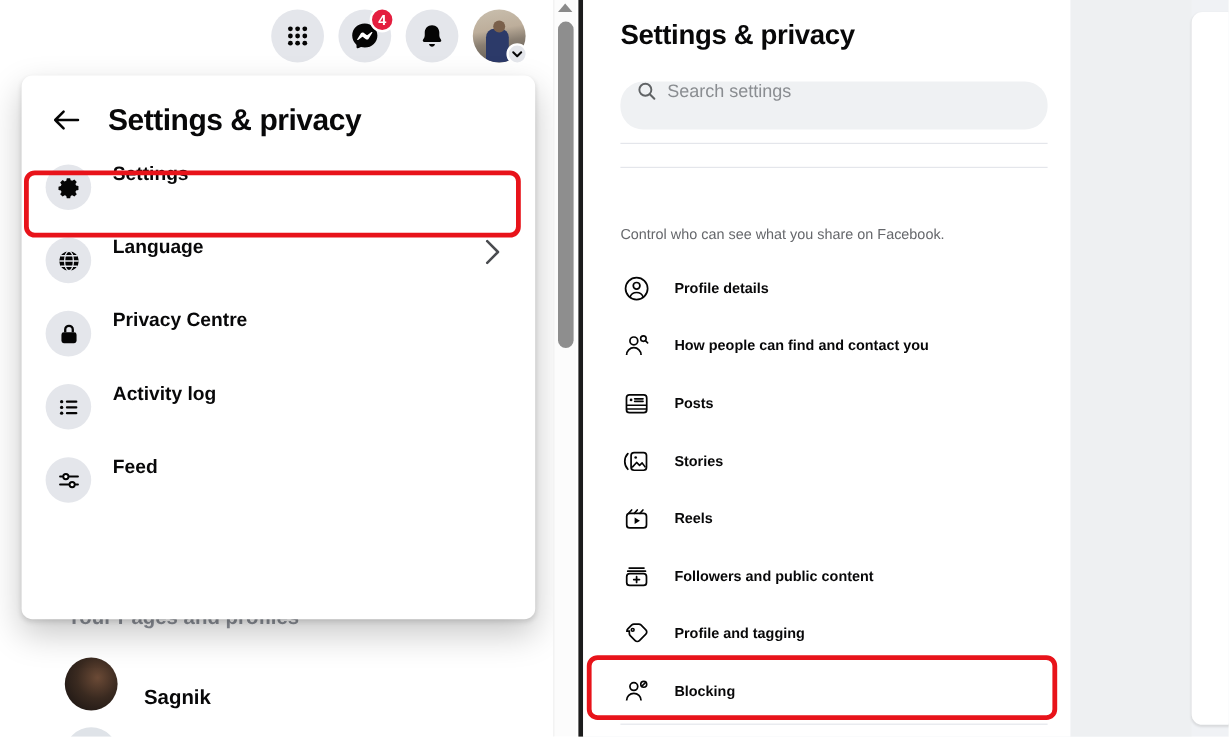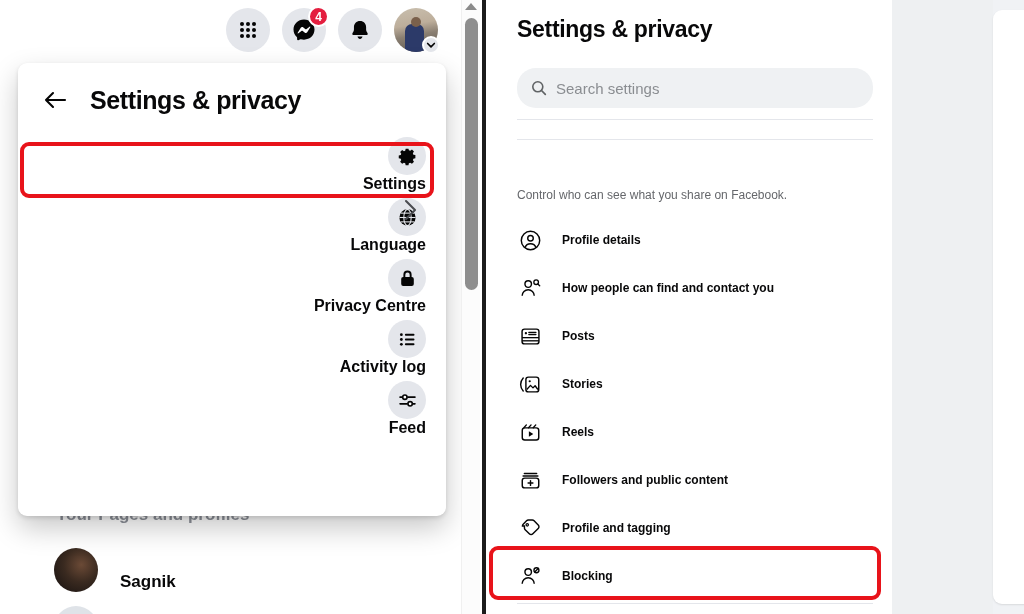--- a/index.html
+++ b/index.html
@@ -99,22 +99,22 @@
   .back-arrow {
     width: 38px; height: 38px; display: flex; align-items: center;
     justify-content: center; cursor: pointer; flex: none;
   }
   .dd-title {
     font-size: 25px; font-weight: 700; color: #080809;
     letter-spacing: -0.4px; margin-left: 16px;
   }
   .dd-list { padding: 0 10px; }
   .dd-item {
-    display: flex; align-items: flex-end; height: 61px;
-    padding: 0 10px; border-radius: 8px; cursor: pointer; position: relative; flex-direction: column;
+    display: flex; align-items: flex-start; height: 61px;
+    padding: 0 10px; border-radius: 8px; cursor: pointer; position: relative;
   }
   .dd-icon {
     width: 38px; height: 38px; border-radius: 50%; background: #e4e6eb;
     display: flex; align-items: center; justify-content: center; flex: none;
   }
   .dd-label {
     margin-left: 18px; font-size: 16px; font-weight: 600; color: #080809;
   }
   .dd-chevron { position: absolute; right: 18px; display: flex; align-items: center; }
 
@@ -148,21 +148,21 @@
     position: absolute; left: 0; top: 0; width: 406px; height: 614px;
     background: #ffffff;
   }
   .sc-title {
     position: absolute; left: 31px; top: 16px;
     font-size: 23px; font-weight: 700; color: #080809; letter-spacing: -0.3px;
   }
   .search-box {
     position: absolute; left: 31px; top: 68px; width: 356px; height: 40px;
     background: #eff1f3; border-radius: 19px;
-    display: flex; align-items: center; padding: 0 14px; cursor: text;
+    display: flex; padding: 0 14px; cursor: text;
   }
   .search-text {
     margin-left: 9px; font-size: 15px; color: #8a8d91;
   }
   .divider {
     position: absolute; left: 31px; width: 356px; height: 1px; background: #e4e6eb;
   }
   .sec-heading {
     position: absolute; left: 31px; top: 157px;
     font-size: 18px; font-weight: 700; color: #080809; letter-spacing: -0.2px;

